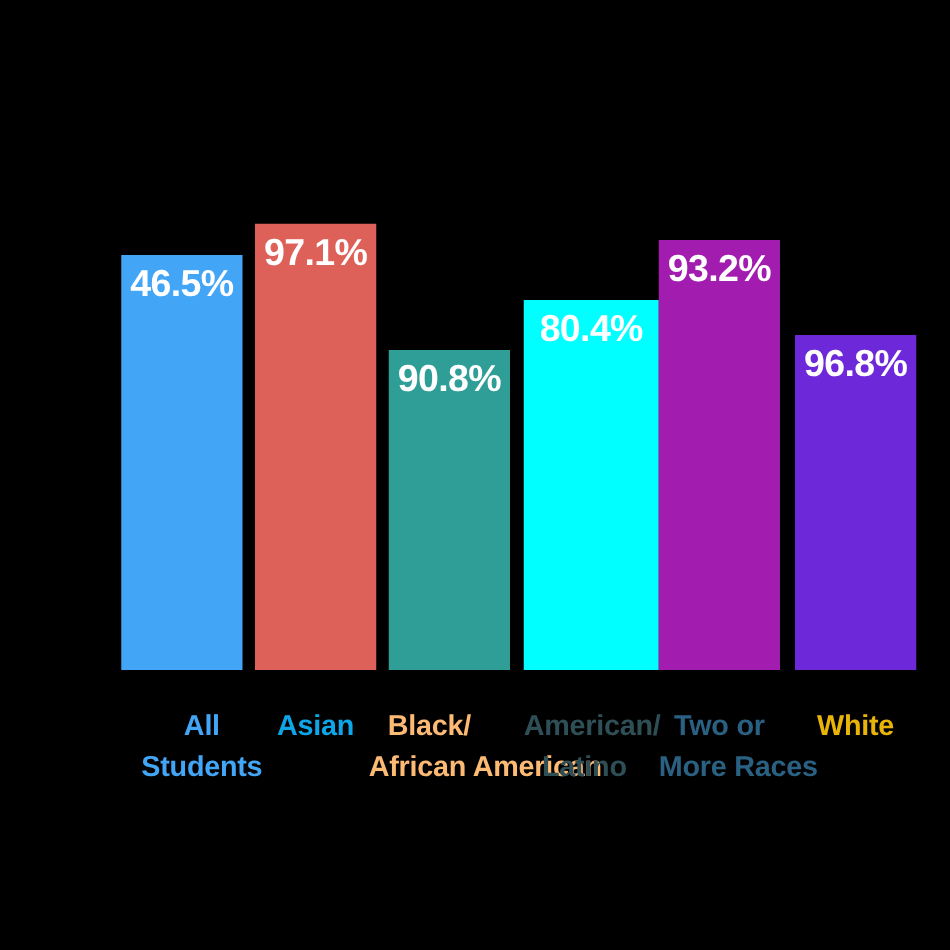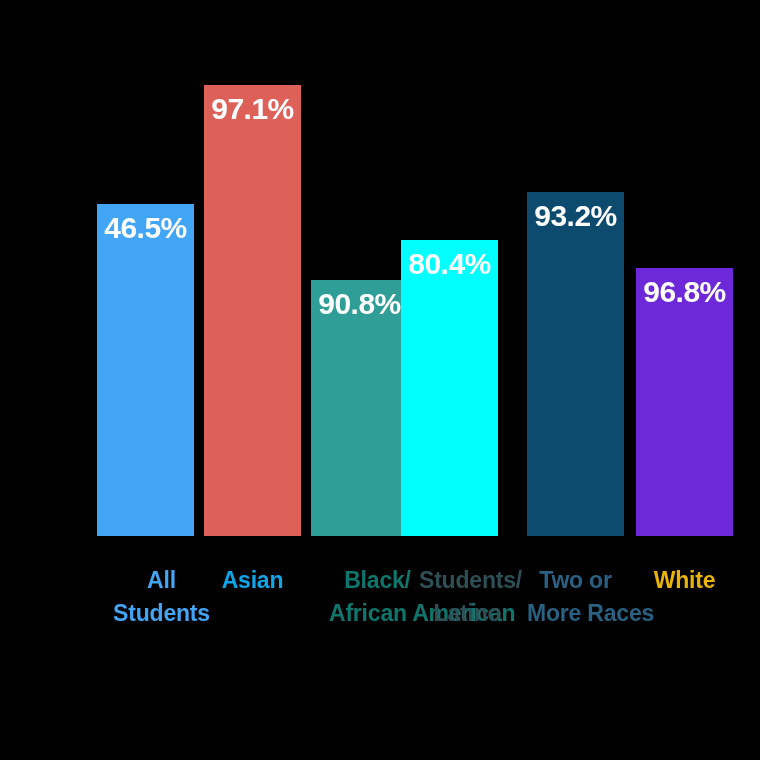--- a/index.html
+++ b/index.html
@@ -86,39 +86,39 @@
 
   <div id="plot-area">
 
     <div class="bar-group" style="left: 97px; width: 97px;">
       <div class="bar-rect" style="height: 332px; background: rgb(66, 165, 245);">
         <span class="bar-value">46.5%</span>
       </div>
     </div>
 
     <div class="bar-group" style="left: 204px; width: 97px;">
-      <div class="bar-rect" style="height: 451px; background: rgb(221, 97, 89);">
+      <div class="bar-rect" style="height: 357px; background: rgb(221, 97, 89);">
         <span class="bar-value">97.1%</span>
       </div>
     </div>
 
     <div class="bar-group" style="left: 311px; width: 97px;">
       <div class="bar-rect" style="height: 256px; background: rgb(47, 158, 150);">
         <span class="bar-value">90.8%</span>
       </div>
     </div>
 
-    <div class="bar-group" style="left: 401px; width: 97px;">
+    <div class="bar-group" style="left: 419px; width: 108px;">
       <div class="bar-rect" style="height: 296px; background: rgb(0, 255, 255);">
         <span class="bar-value">80.4%</span>
       </div>
     </div>
 
     <div class="bar-group" style="left: 527px; width: 97px;">
-      <div class="bar-rect" style="height: 344px; background: #0c4a6e;">
+      <div class="bar-rect" style="height: 344px; background: #a21caf;">
         <span class="bar-value">93.2%</span>
       </div>
     </div>
 
     <div class="bar-group" style="left: 636px; width: 97px;">
       <div class="bar-rect" style="height: 268px; background: #6d28d9;">
         <span class="bar-value">96.8%</span>
       </div>
     </div>
 
@@ -129,27 +129,27 @@
     <div class="cat-label" style="left: 97px; width: 97px; color: rgb(66, 165, 245); margin-left: 16px;">
       <span class="cat-line">All</span>
       <span class="cat-line">Students</span>
     </div>
 
     <div class="cat-label" style="left: 204px; width: 97px; color: #0ea5e9;">
       <span class="cat-line">Asian</span>
       <span class="cat-line"></span>
     </div>
 
-    <div class="cat-label" style="left: 329px; width: 97px; color: #0f766e;">
+    <div class="cat-label" style="left: 295px; width: 97px; color: #fdba74;">
       <span class="cat-line">Black/</span>
       <span class="cat-line">African American</span>
     </div>
 
     <div class="cat-label" style="left: 419px; width: 97px; color: rgb(47, 79, 86);">
-      <span class="cat-line">Students/</span>
+      <span class="cat-line">American/</span>
       <span class="cat-line">Latino</span>
     </div>
 
     <div class="cat-label" style="left: 527px; width: 97px; color: rgb(42, 97, 131);">
       <span class="cat-line">Two or</span>
       <span class="cat-line">More Races</span>
     </div>
 
     <div class="cat-label" style="left: 636px; width: 97px; color: #eab308; text-align: center;">
       <span class="cat-line">White</span>

